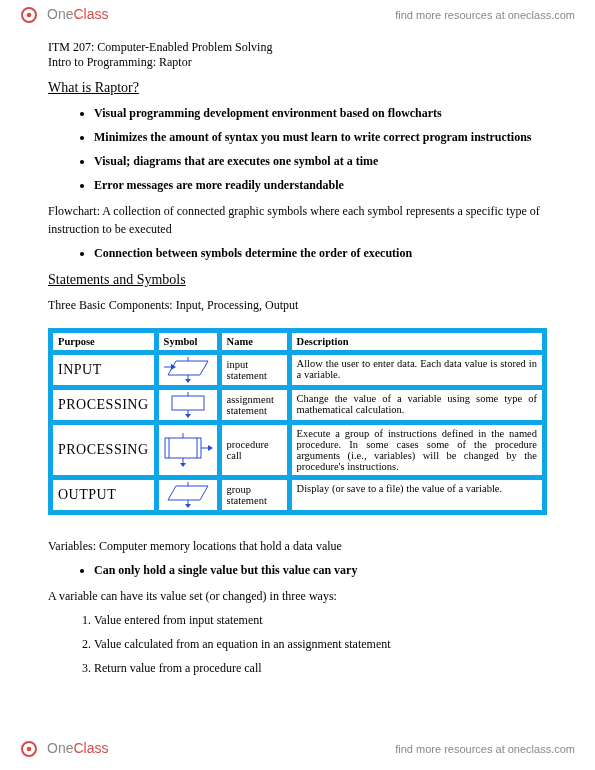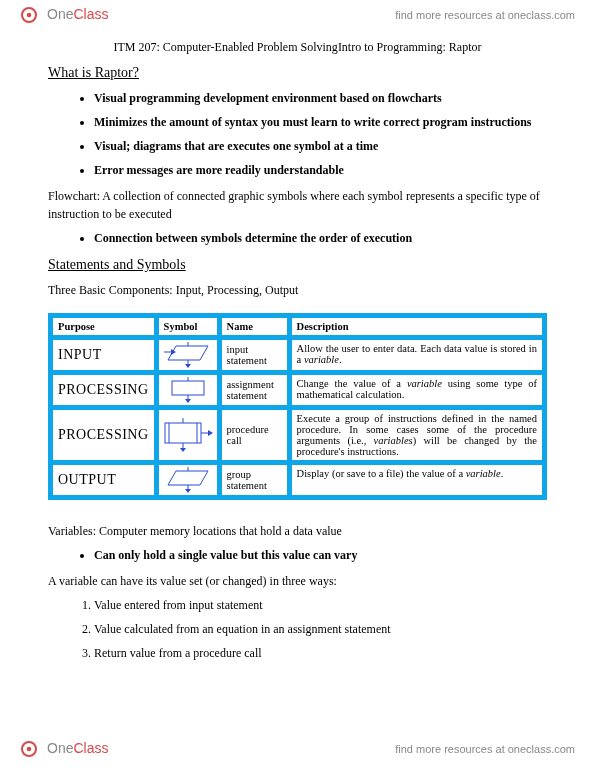--- a/index.html
+++ b/index.html
@@ -33,22 +33,23 @@
     color: #888;
     font-weight: 400;
   }
   .logo-text .red { color: #d84a4a; }
   .find-link { color: #888; text-decoration: none; }
   .page {
     padding: 10px 48px 0 48px;
   }
   .course-line {
     display: flex;
-    justify-content: center;
+    justify-content: flex-end;
     margin-bottom: 2px;
+    flex-direction: column;
   }
   .section-heading {
     text-decoration: underline;
     margin: 10px 0 8px 0;
     font-size: 14px;
   }
   ul.bullets {
     list-style: disc;
     margin-left: 46px;
     margin-bottom: 8px;
@@ -99,21 +100,21 @@
     vertical-align: middle;
     padding: 2px;
   }
   table.sym td.name {
     width: 70px;
     vertical-align: middle;
   }
   table.sym td.desc {
     text-align: justify;
   }
-  .italic { font-style: italic; }
+  .italic { }
   svg { display: block; margin: 0 auto; }
 </style>
 </head>
 <body>
 
 <div class="header">
   <div class="logo">
     <svg width="18" height="18" viewBox="0 0 18 18">
       <circle cx="9" cy="9" r="7" fill="none" stroke="#d84a4a" stroke-width="2"></circle>
       <circle cx="9" cy="9" r="2.3" fill="#d84a4a"></circle>

